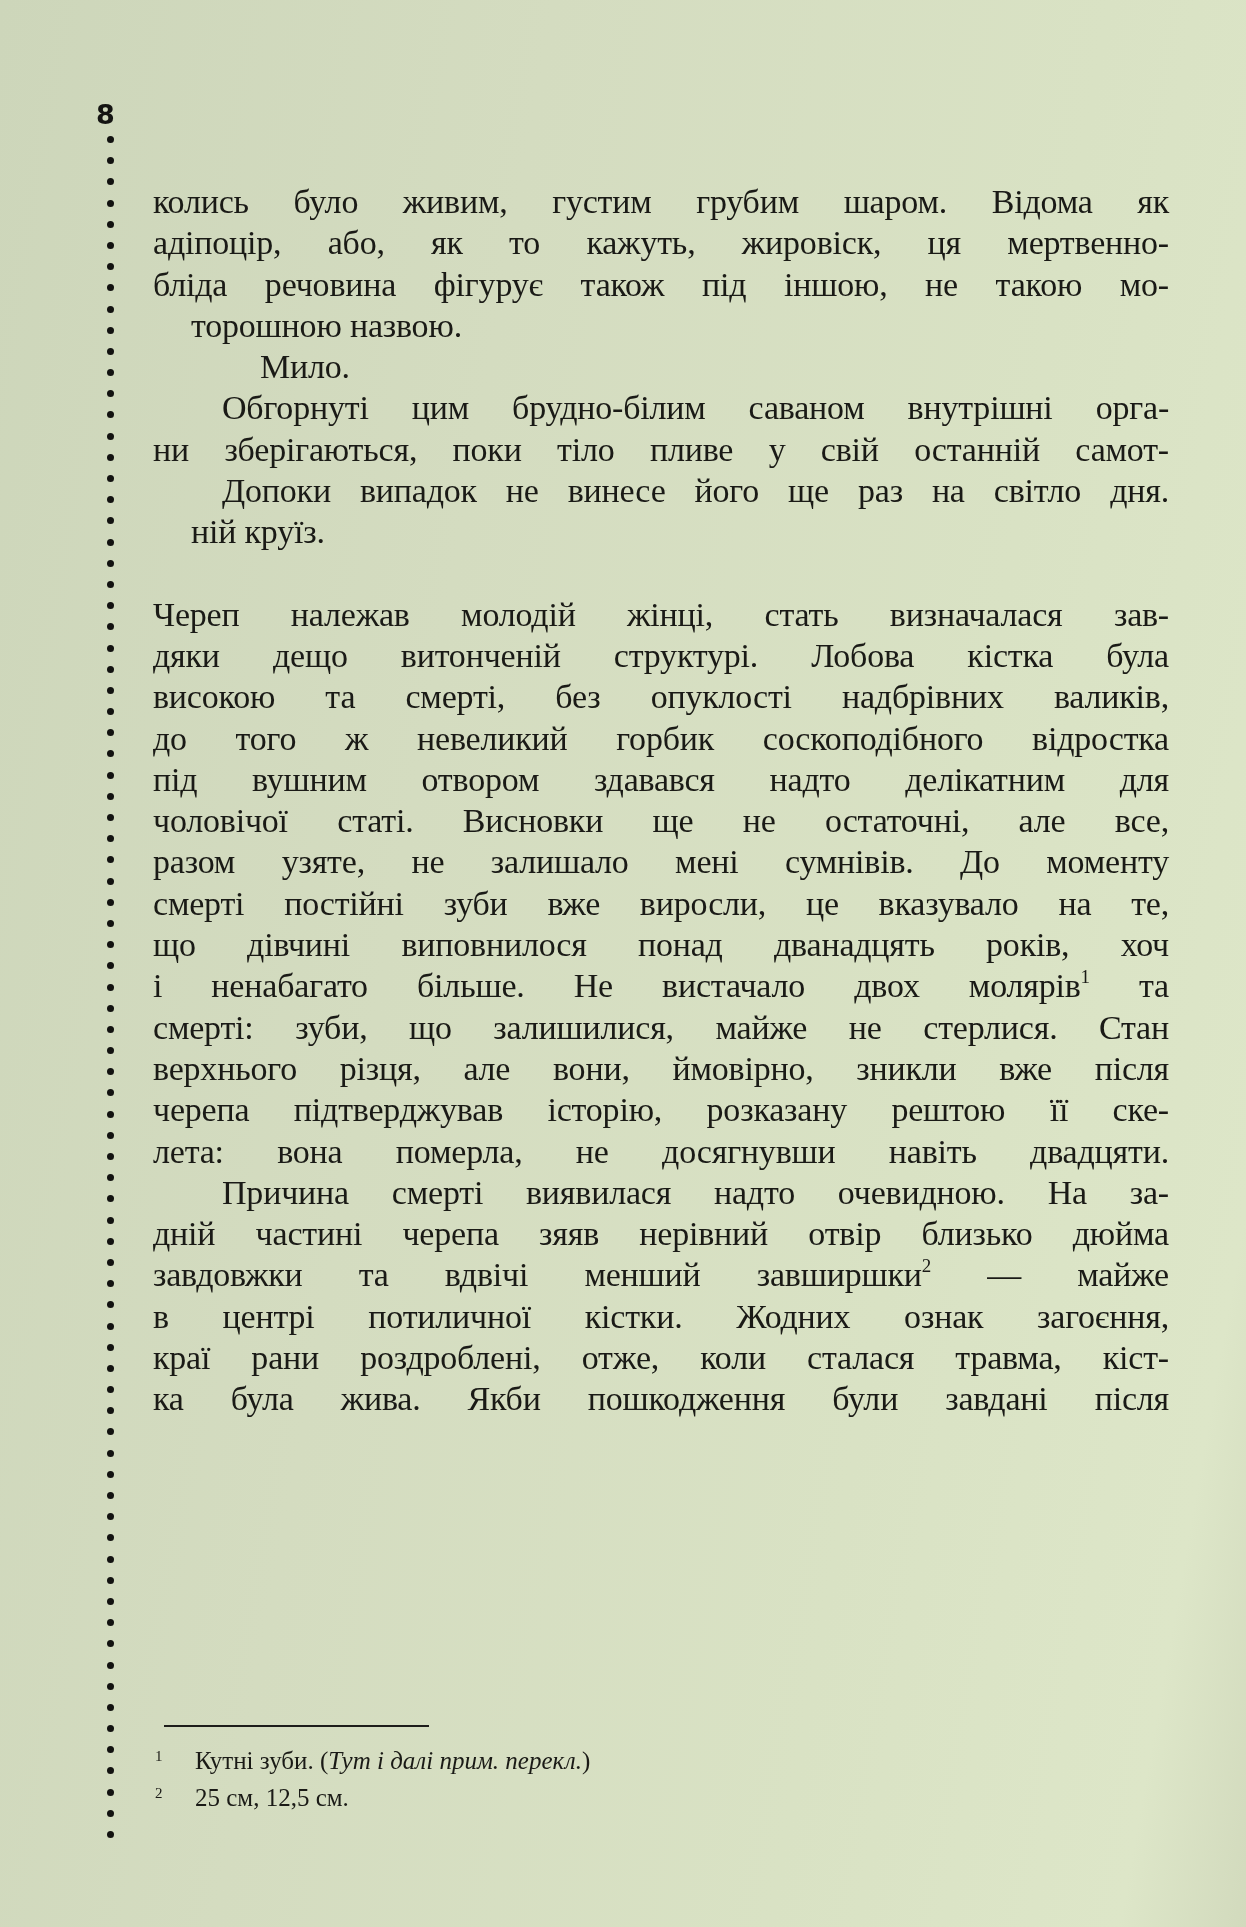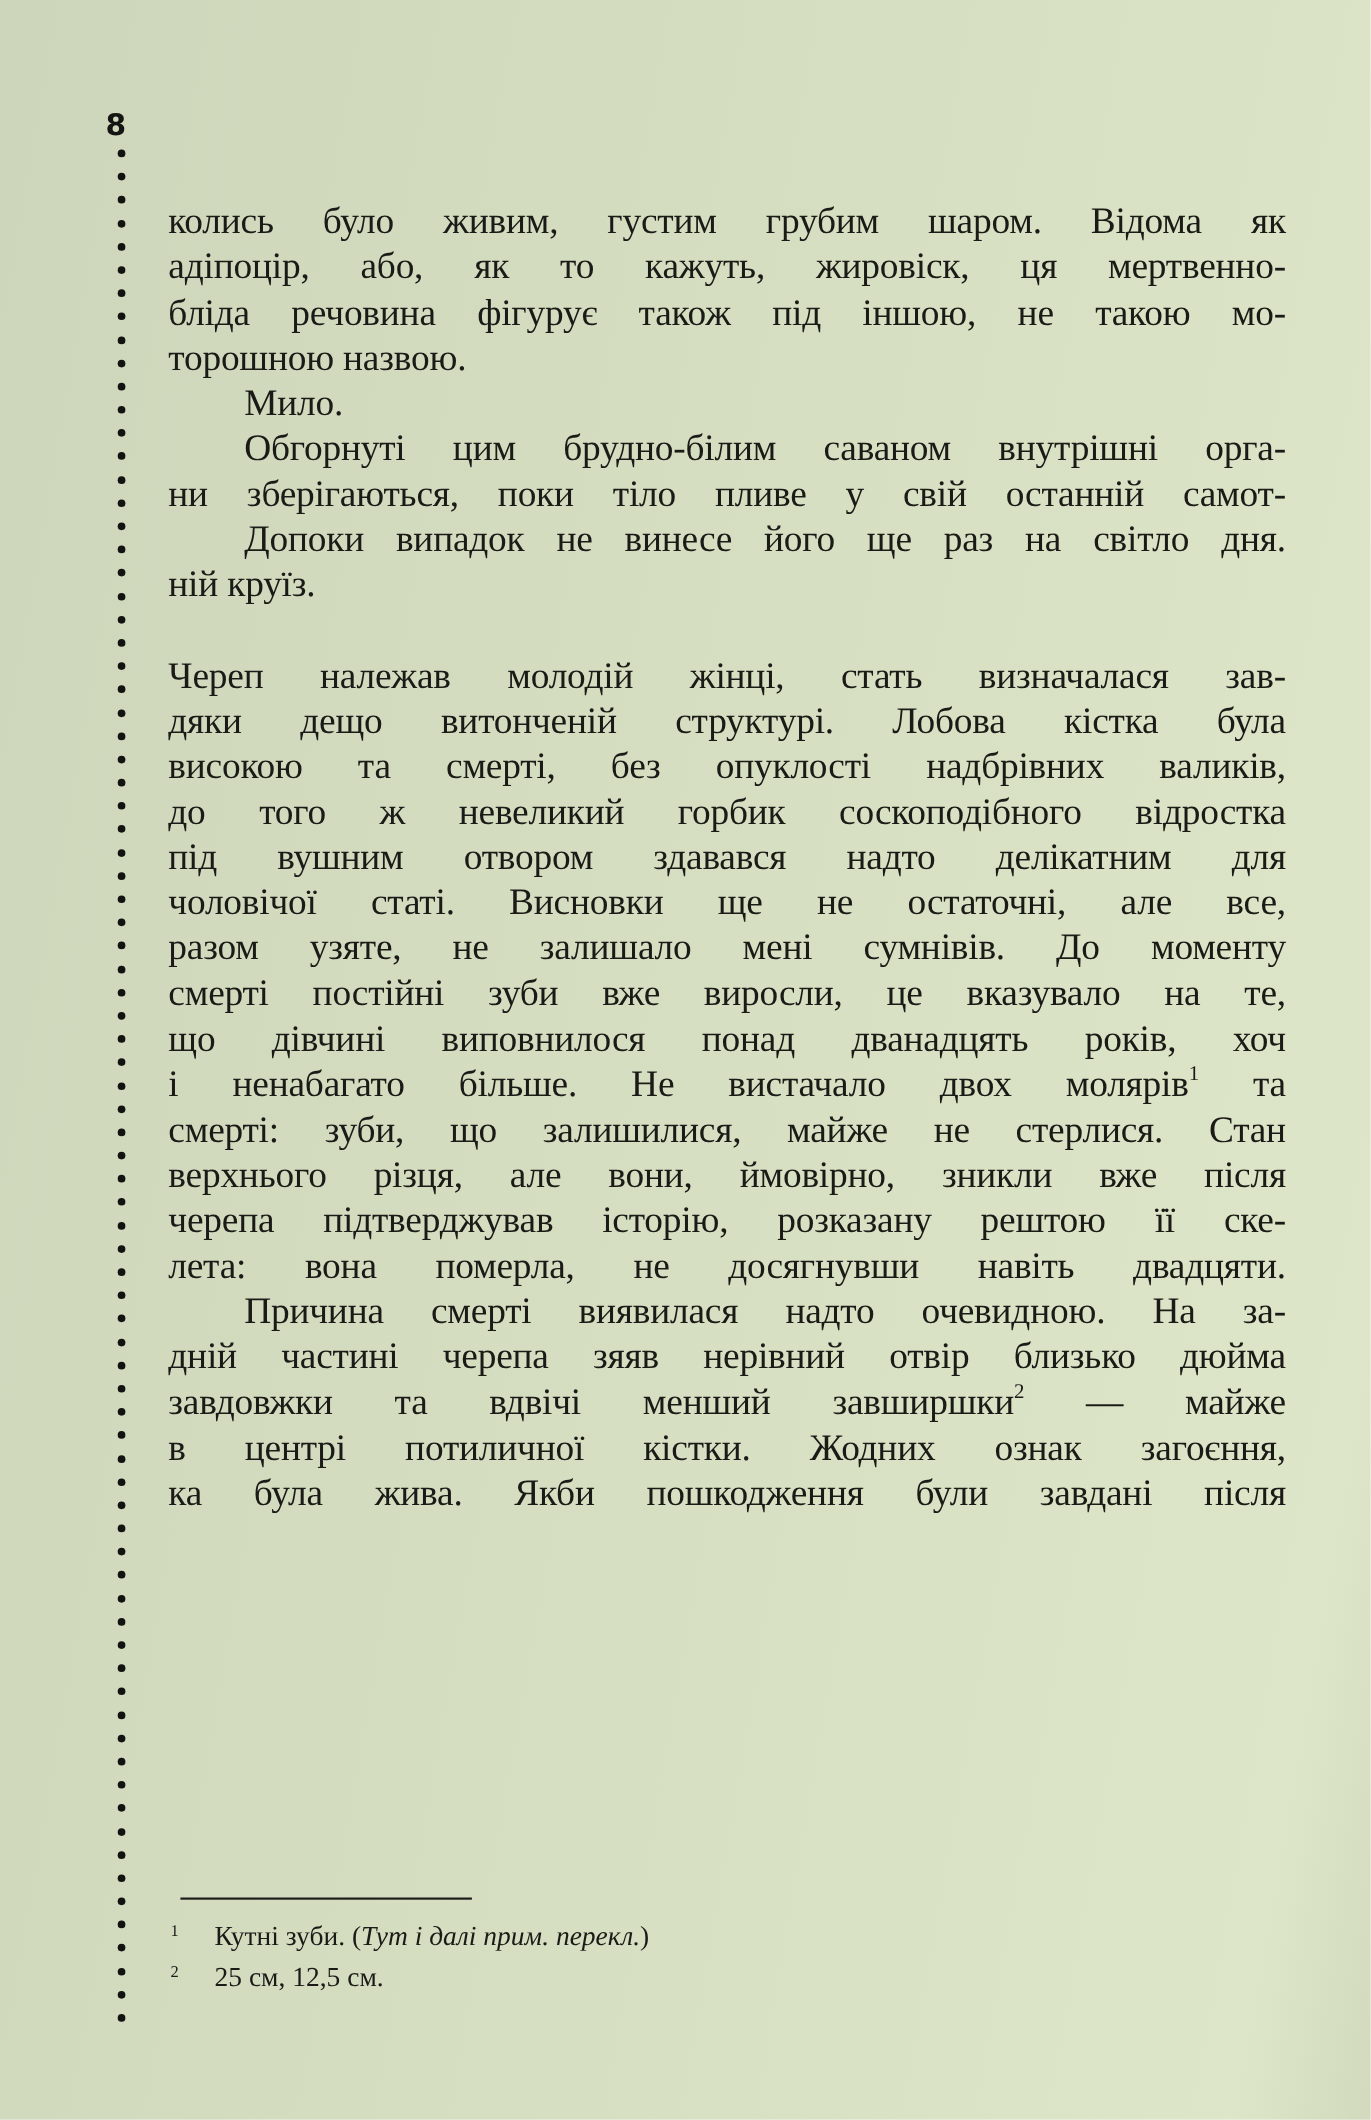--- a/index.html
+++ b/index.html
@@ -53,20 +53,21 @@
       font-size: 34px;
       line-height: 41.3px;
       height: 41.3px;
       white-space: nowrap;
       text-align: justify;
       text-align-last: justify;
       letter-spacing: -0.2px;
     }
     .line.last {
       text-align-last: left;
+      margin-left: 38px;
     }
     .line.indent {
       padding-left: 69px;
     }
     .gap {
       height: 41px;
     }
     sup {
       font-size: 19px;
       line-height: 0;
@@ -214,20 +215,21 @@
     <div class="line"><span>що дівчині виповнилося понад дванадцять років, хоч</span></div>
     <div class="line"><span>і ненабагато більше. Не вистачало двох молярів</span><sup>1</sup><span> та</span></div>
     <div class="line"><span>смерті: зуби, що залишилися, майже не стерлися. Стан</span></div>
     <div class="line"><span>верхнього різця, але вони, ймовірно, зникли вже після</span></div>
     <div class="line"><span>черепа підтверджував історію, розказану рештою її ске-</span></div>
     <div class="line"><span>лета: вона померла, не досягнувши навіть двадцяти.</span></div>
     <div class="line indent"><span>Причина смерті виявилася надто очевидною. На за-</span></div>
     <div class="line"><span>дній частині черепа зяяв нерівний отвір близько дюйма</span></div>
     <div class="line"><span>завдовжки та вдвічі менший завширшки</span><sup>2</sup><span> — майже</span></div>
     <div class="line"><span>в центрі потиличної кістки. Жодних ознак загоєння,</span></div>
+    <div class="line"><span>краї рани роздроблені, отже, коли сталася травма, кіст-</span></div>
     <div class="line"><span>ка була жива. Якби пошкодження були завдані після</span></div>
   </div>
 
 <div class="footnote-rule"></div>
 
 <div class="footnotes" id="footnotes">
     <div class="fn">
       <span class="fn-mark">1</span>
       <span class="fn-text"><span>Кутні зуби. (</span><em>Тут і далі прим. перекл.</em><span>)</span></span>
     </div>

